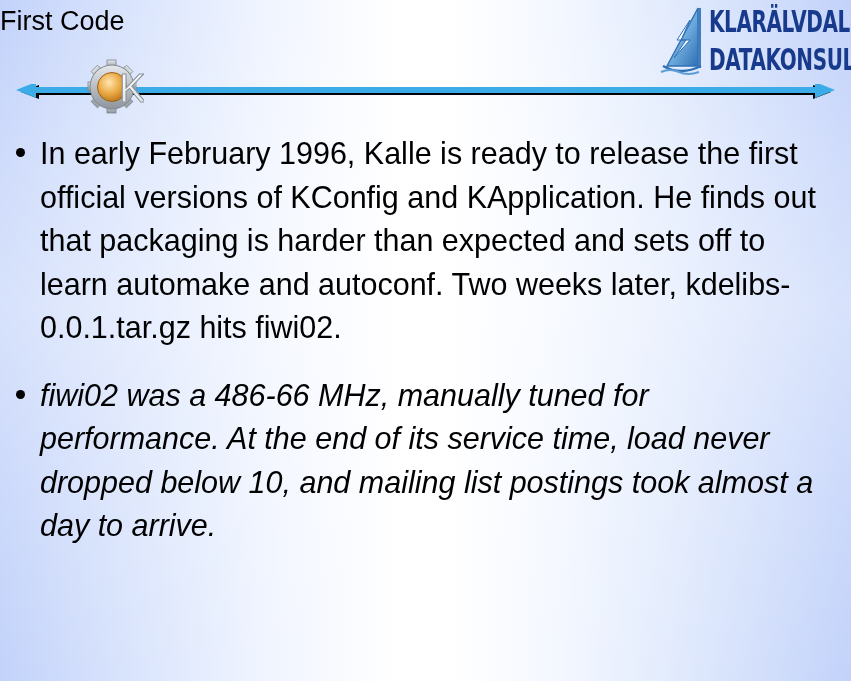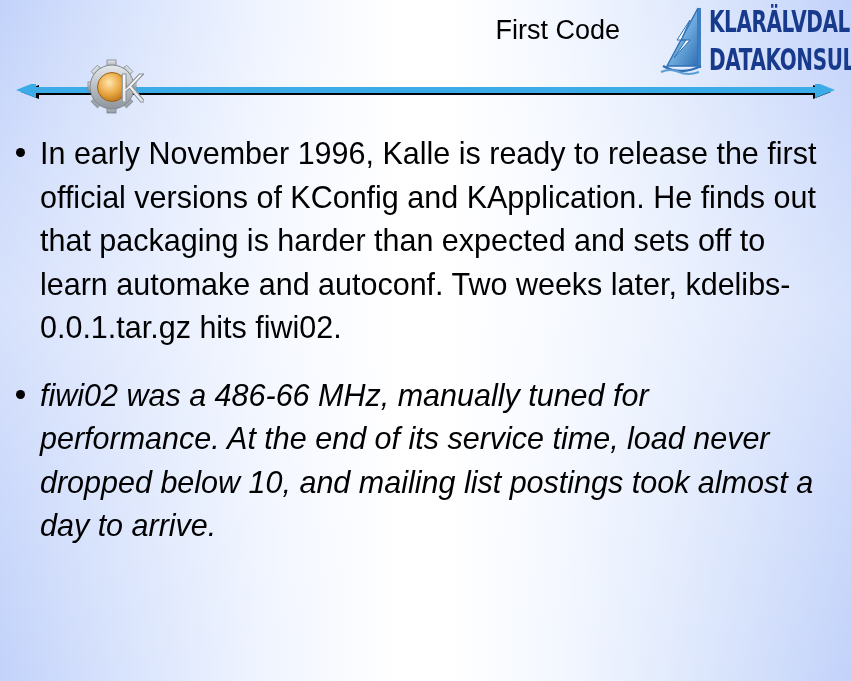--- a/index.html
+++ b/index.html
@@ -52,23 +52,23 @@
     position: absolute;
     left: 0; top: 0;
     width: 851px;
     height: 110px;
     z-index: 5;
   }
 
   #slide-title {
     position: absolute;
     left: 0;
-    top: 15px;
+    top: 6px;
     width: 620px;
-    text-align: right;
+    text-align: left;
     font-size: 27px;
     color: #000000;
     letter-spacing: 0px;
     white-space: nowrap;
   }
 
   
   #kdab-logo {
     position: absolute;
     right: 8px;
@@ -259,21 +259,21 @@
       <circle cx="26" cy="29" r="14.5" fill="url(#discg)" stroke="#9c6317" stroke-width="1"></circle>
 
       <text x="33" y="44" font-family="Liberation Sans, sans-serif" font-size="40" font-weight="normal" fill="url(#kg)" stroke="#8d949b" stroke-width="1.1">K</text>
     </svg>
   </div>
 
   <div id="body">
     <ul class="bullets">
       <li class="bullet">
         <span class="dot"></span>
-        <span class="bullet-text">In early November 1996, Kalle is ready to release the first official versions of KConfig and KApplication. He finds out that packaging is harder than expected and sets off to learn automake and autoconf. Two weeks later, kdelibs-0.0.1.tar.gz hits fiwi02.</span>
+        <span class="bullet-text">In early February 1996, Kalle is ready to release the first official versions of KConfig and KApplication. He finds out that packaging is harder than expected and sets off to learn automake and autoconf. Two weeks later, kdelibs-0.0.1.tar.gz hits fiwi02.</span>
       </li>
       <li class="bullet">
         <span class="dot"></span>
         <span class="bullet-text">fiwi02 was a 486-66 MHz, manually tuned for performance. At the end of its service time, load never dropped below 10, and mailing list postings took almost a day to arrive.</span>
       </li>
     </ul>
   </div>
 
 </div>
 

